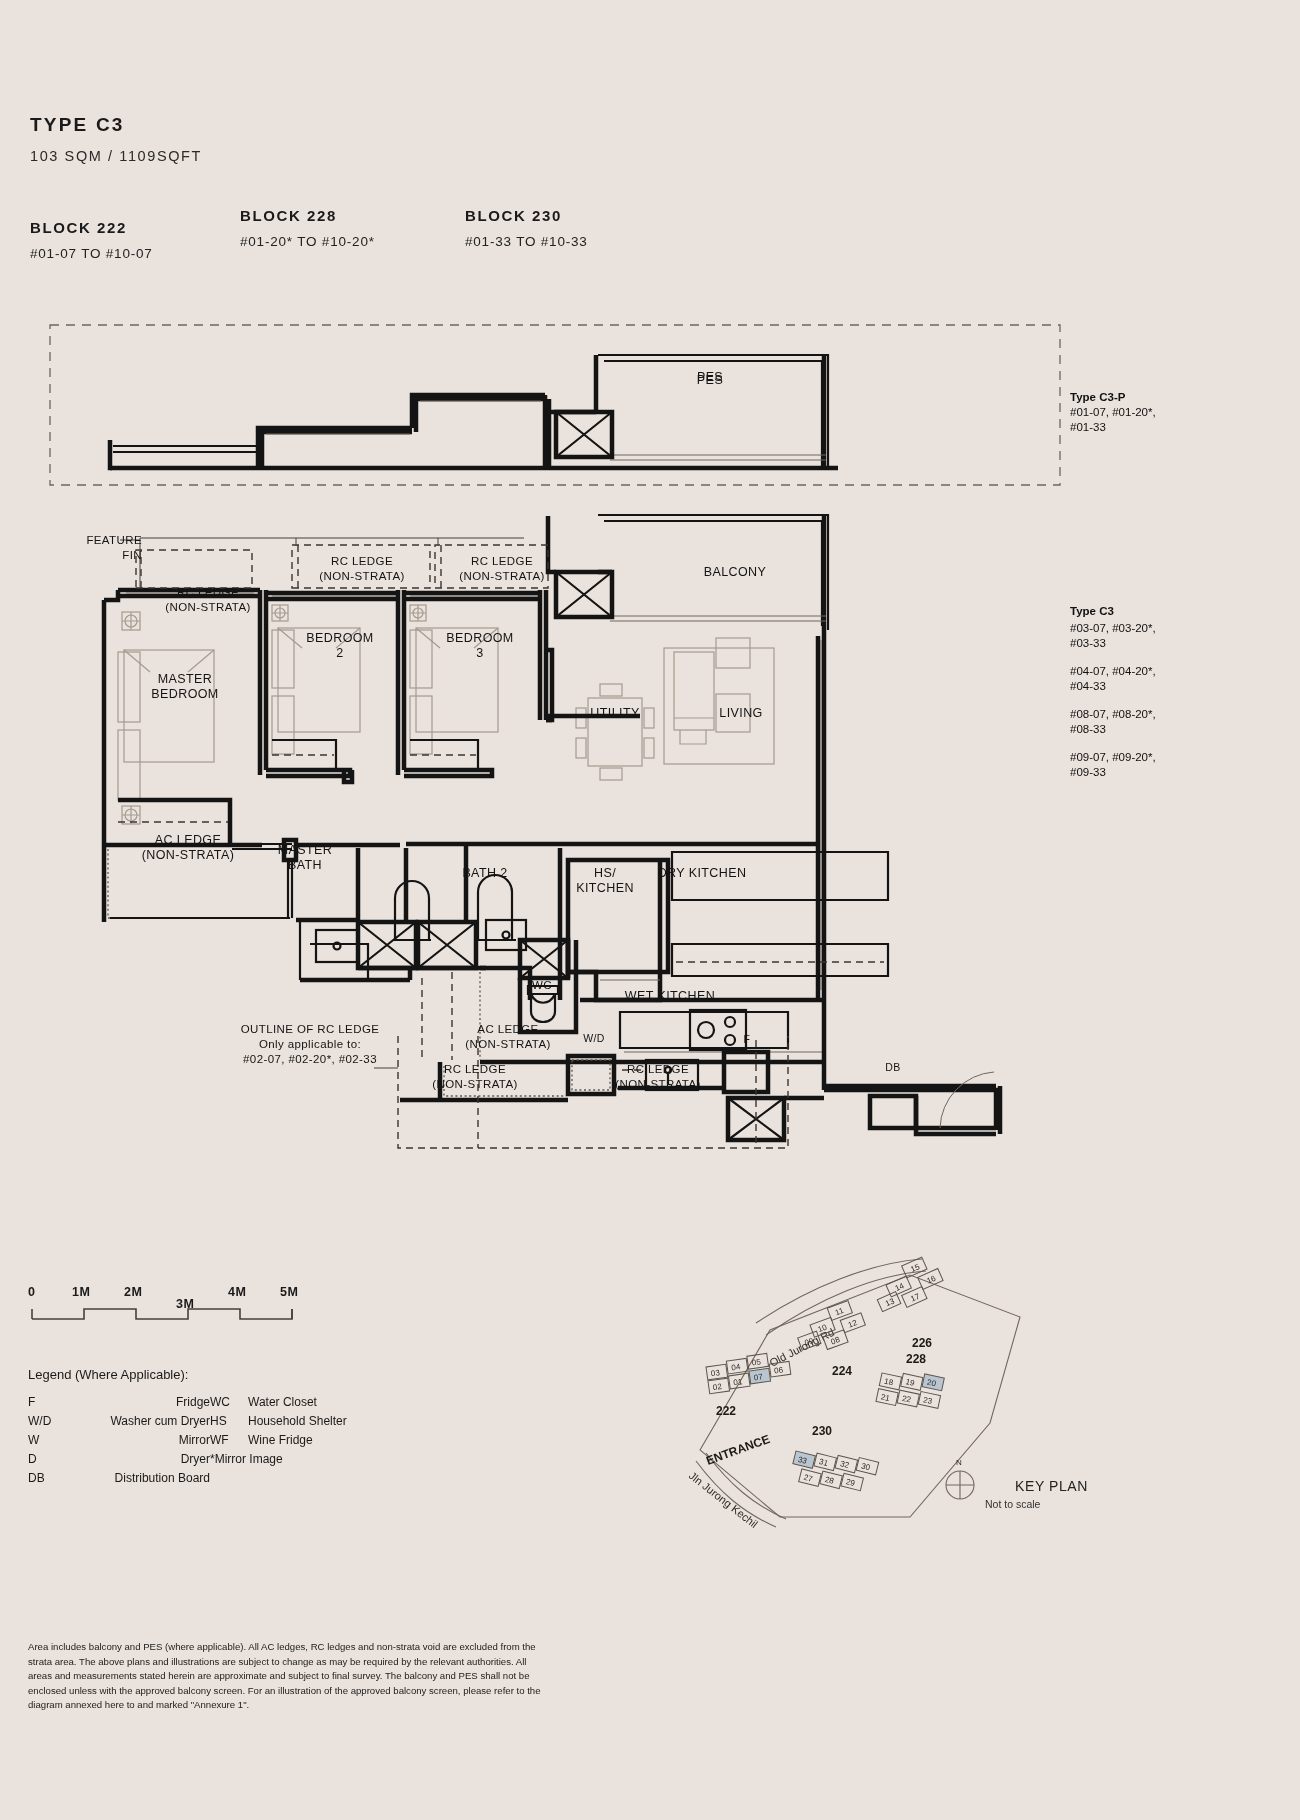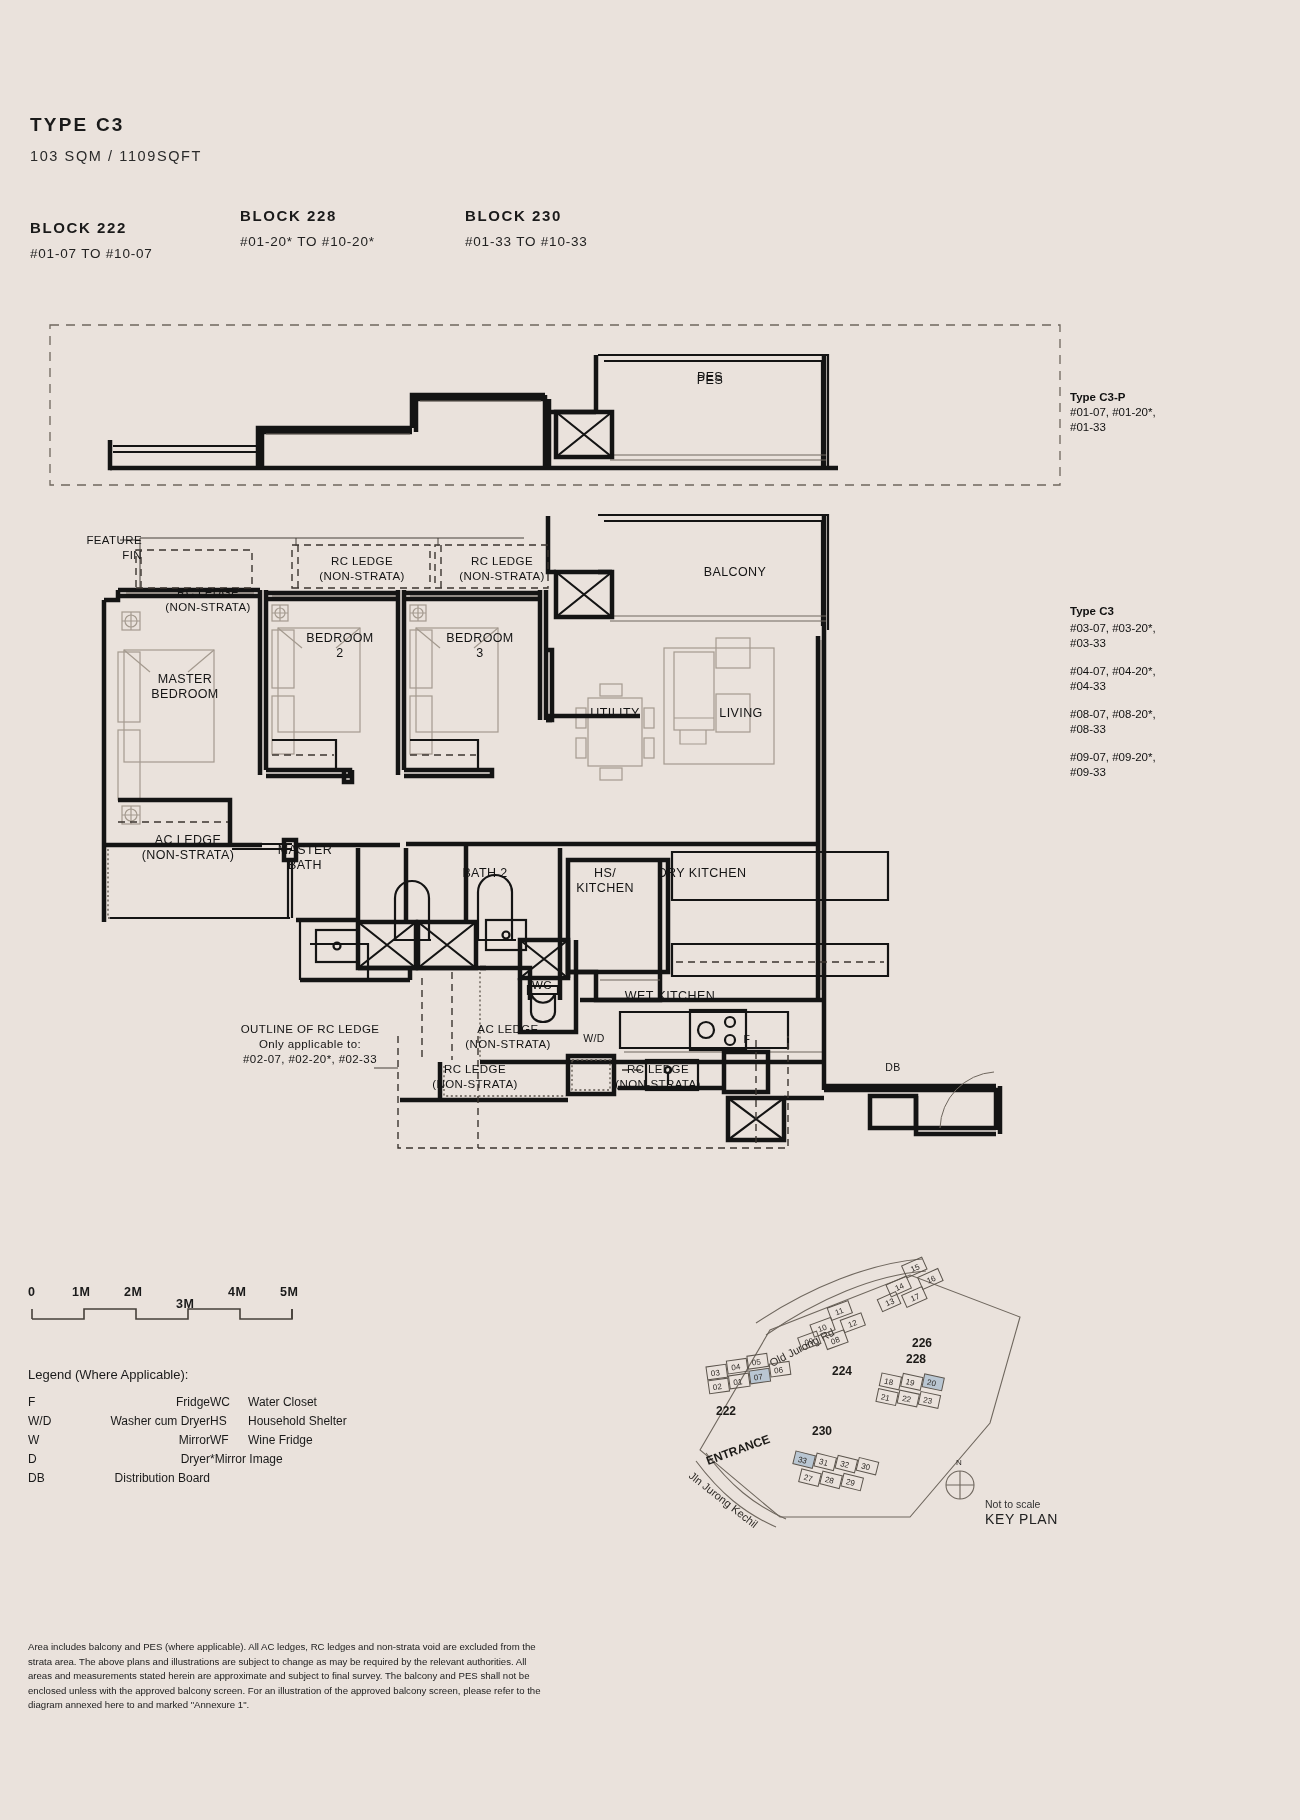--- a/index.html
+++ b/index.html
@@ -69,21 +69,21 @@
   .legend td.k2{width:38px;}
 
   
   .disclaimer{
     position:absolute;left:28px;top:1640px;width:520px;
     font-size:9.6px;line-height:14.5px;color:#222;
   }
 
   
   .keyplan{position:absolute;left:660px;top:1255px;width:620px;height:300px;}
-  .kp-caption{position:absolute;left:985px;top:1478px;font-size:14px;letter-spacing:.6px;color:#222;margin-top:33px;}
+  .kp-caption{position:absolute;left:1015px;top:1478px;font-size:14px;letter-spacing:.6px;color:#222;}
   .kp-sub{position:absolute;left:985px;top:1498px;font-size:10.5px;color:#333;}
 </style>
 </head>
 <body>
 
 <div class="page">
 
   <div class="type-name">TYPE C3</div>
   <div class="type-area">103 SQM / 1109SQFT</div>
 

